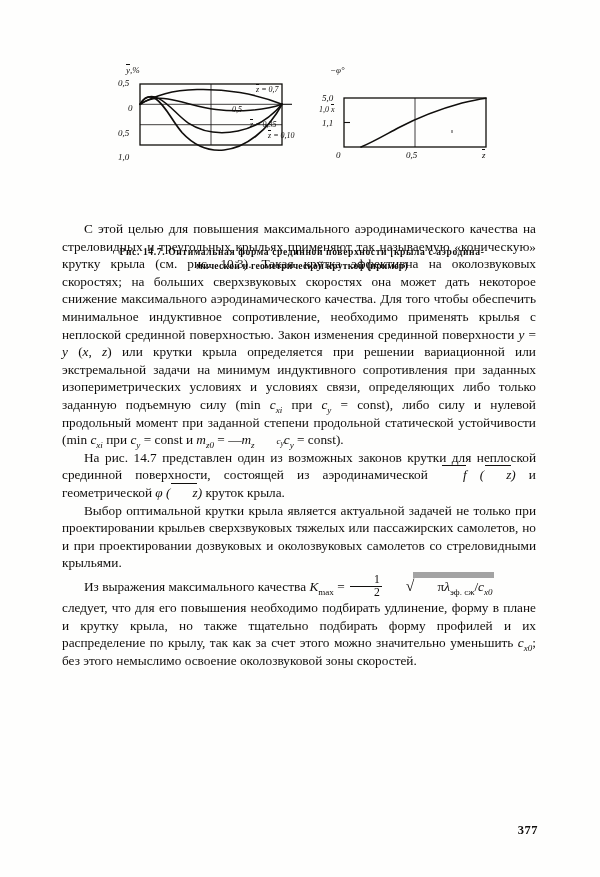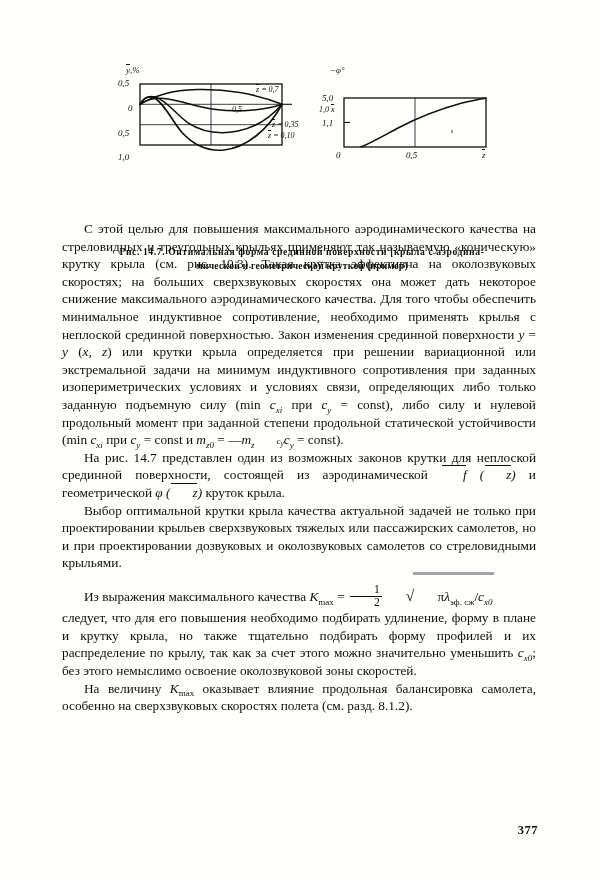--- a/index.html
+++ b/index.html
@@ -115,22 +115,22 @@
     font-size: 0.88em;
     line-height: 1.02;
     margin: 0 2px;
   }
   .frac .num { display: block; padding: 0 2px; }
   .frac .den { display: block; border-top: 1.2px solid #100e0c; padding: 0 2px; }
   .sqrt { display: inline-block; white-space: nowrap; }
   .sqrt .rad { font-size: 1.18em; font-style: normal; }
   .sqrt .rand {
     display: inline-block;
-    border-top: 3px solid #a3a3a3;
-    padding: 13px 1px 0 2px;
+    border-top: 6px solid #a3a3a3;
+    padding: 0 1px 0 2px;
     margin-left: -1px;
   }
   .subsup {
     display: inline-block;
     vertical-align: baseline;
     text-align: center;
     font-size: 0.68em;
     line-height: 0.95;
     position: relative;
     top: -0.05em;
@@ -184,21 +184,21 @@
 
           <path d="M28,38.3 C33,30.3 40,28.9 47,32.6 C58,38.5 66,50.0 76,56.8 C90,66.0 108,68.5 126,65.0 C146,61.0 160,50.0 170,38.3" fill="none" stroke="#100e0c" stroke-width="1.5" stroke-linecap="round"></path>
 
           <path d="M28,38.3 C32,30.6 38,28.8 44,33.0 C54,40.0 60,55.0 70,66.5 C82,79.5 96,85.5 112,84.0 C134,82.0 156,64.0 170,38.3" fill="none" stroke="#100e0c" stroke-width="1.7" stroke-linecap="round"></path>
         </svg>
 
         <div class="curve-label" style="left:104px; top:19px;">
           <span class="ovb">z</span> = 0,7
         </div>
         <div class="curve-label" style="left:80px; top:39px;">0,5</div>
-        <div class="curve-label" style="left:120px; top:54px;">
+        <div class="curve-label" style="left:98px; top:54px;">
           <span class="ovb">z</span> = 0,35
         </div>
         <div class="curve-label" style="left:116px; top:65px;">
           <span class="ovb">z</span> = 0,10
         </div>
         <div class="curve-label" style="left:167px; top:39px;">
           1,0 <span class="ovb">x</span>
         </div>
       </div>
 
@@ -237,22 +237,21 @@
     </div>
   </div>
 
   <div class="body-text">
 
 
     <p class="para"><span>С этой целью для повышения максимального аэродинамического качества на стреловидных и треугольных крыльях применяют так называемую «коническую» крутку крыла (см. рис. 10.3). Такая крутка эффективна на околозвуковых скоростях; на больших сверхзвуковых скоростях она может дать некоторое снижение максимального аэродинамического качества. Для того чтобы обеспечить минимальное индуктивное сопротивление, необходимо применять крылья с неплоской срединной поверхностью. Закон изменения срединной поверхности </span><span class="mi">y</span><span class="mr"> = </span><span class="mi">y</span><span class="mr"> (</span><span class="mi">x</span><span class="mr">, </span><span class="mi">z</span><span class="mr">)</span><span> или крутки крыла определяется при решении вариационной или экстремальной задачи на минимум индуктивного сопротивления при заданных изопериметрических условиях и условиях связи, определяющих либо только заданную подъемную силу (</span><span class="mr">min <span class="mi">c</span><sub>xi</sub> </span><span>при </span><span class="mi">c<sub>y</sub></span><span class="mr"> = const</span><span>), либо силу и нулевой продольный момент при заданной степени продольной статической устойчивости (</span><span class="mr">min <span class="mi">c</span><sub>xi</sub> </span><span>при </span><span class="mi">c<sub>y</sub></span><span class="mr"> = const</span><span> и </span><span class="mi">m<sub>z0</sub></span><span class="mr"> = —</span><span class="mi">m<sub>z</sub></span><span class="subsup"><span class="up"><span class="mi">c<sub style="font-size:0.8em">y</sub></span></span></span><span class="mi">c<sub>y</sub></span><span class="mr"> = const</span><span>).</span></p>
 
     <p class="para"><span>На рис. 14.7 представлен один из возможных законов крутки для неплоской срединной поверхности, состоящей из аэродинамической </span><span class="mi"><span class="ovb">f</span> (<span class="ovb">z</span>)</span><span> и геометрической </span><span class="mi">φ (<span class="ovb">z</span>)</span><span> круток крыла.</span></p>
 
-    <p class="para">Выбор оптимальной крутки крыла качества актуальной задачей не только при проектировании крыльев сверхзвуковых тяжелых или пассажирских самолетов, но и при проектировании дозвуковых и околозвуковых самолетов со стреловидными крыльями.</p>
+    <p class="para">Выбор оптимальной крутки крыла является актуальной задачей не только при проектировании крыльев сверхзвуковых тяжелых или пассажирских самолетов, но и при проектировании дозвуковых и околозвуковых самолетов со стреловидными крыльями.</p>
 
     <p class="para"><span>Из выражения максимального качества </span><span class="mi">K</span><sub class="mr" style="font-style:normal">max</sub><span class="mr"> = </span><span class="frac"><span class="num">1</span><span class="den">2</span></span><span class="sqrt"><span class="rad">√</span><span class="rand"><span class="mr">π</span><span class="mi">λ</span><sub style="font-style:normal">эф. сж</sub><span class="mr">/</span><span class="mi">c</span><sub>x0</sub></span></span><br><span>следует, что для его повышения необходимо подбирать удлинение, форму в плане и крутку крыла, но также тщательно подбирать форму профилей и их распределение по крылу, так как за счет этого можно значительно уменьшить </span><span class="mi">c<sub>x0</sub></span><span>; без этого немыслимо освоение околозвуковой зоны скоростей.</span></p>
 
-    <p class="para"><span>На величину </span><span class="mi">K</span><sub class="mr" style="font-style:normal">max</sub><span> оказывает влияние продольная балансировка самолета, особенно на сверхзвуковых скоростях полета (см. разд. 8.1.2).</span></p>
   </div>
 
   <div class="folio">377</div>
 
 </div>
 
 </body></html>

